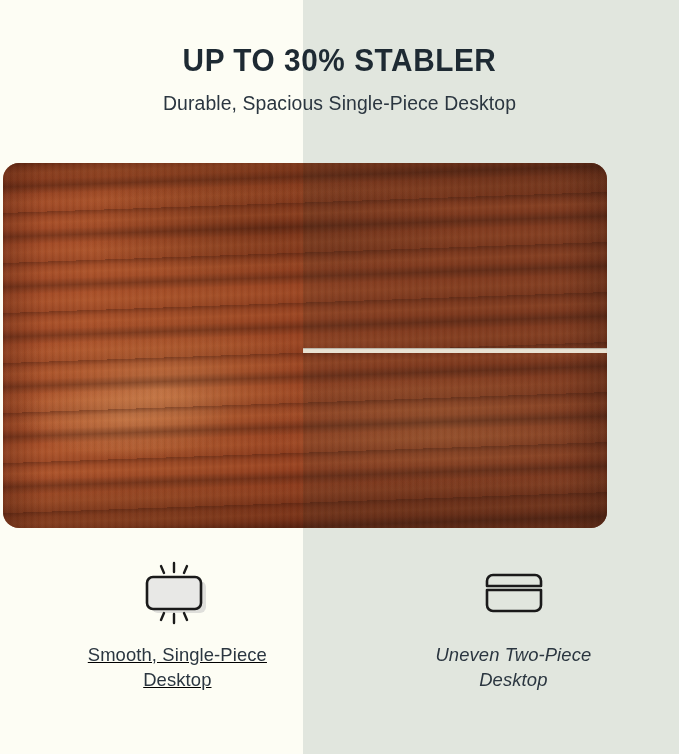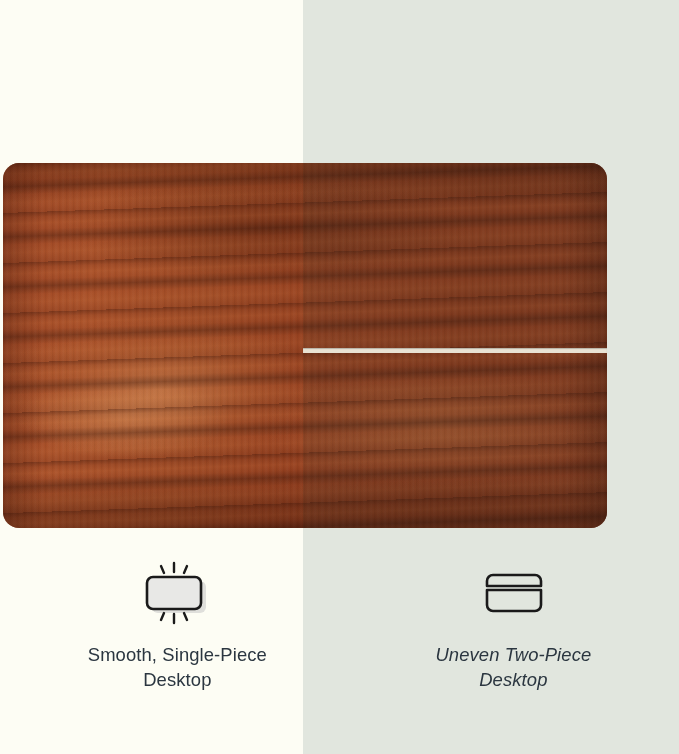--- a/index.html
+++ b/index.html
@@ -164,21 +164,21 @@
     height: 160px;
     display: flex;
     z-index: 5;
   }
   .compare-col {
     width: 50%;
     display: flex;
     flex-direction: column;
     align-items: center;
   }
-  .compare-col.left  { padding-left: 12px; }
+  .compare-col.left  { padding-left: 12px; text-decoration: underline; }
   .compare-col.right { padding-left: 6px; font-style: italic; }
 
   .icon-slot {
     height: 78px;
     display: flex;
     align-items: center;
     justify-content: center;
   }
   .compare-label {
     margin: 0;
@@ -194,20 +194,24 @@
   }
 </style>
 </head>
 <body>
 
 <div id="infographic">
 
   <div class="bg-left"></div>
   <div class="bg-right"></div>
 
+  <div class="header">
+    <h1 class="headline">UP TO 30% STABLER</h1>
+    <p class="subhead">Durable, Spacious Single-Piece Desktop</p>
+  </div>
 
   <div class="wood-wrap">
     <div class="wood-base"></div>
     <div class="wood-vignette"></div>
     <div class="wood-tint-right"></div>
     <div class="wood-seam"></div>
   </div>
 
   <div class="compare">
 

